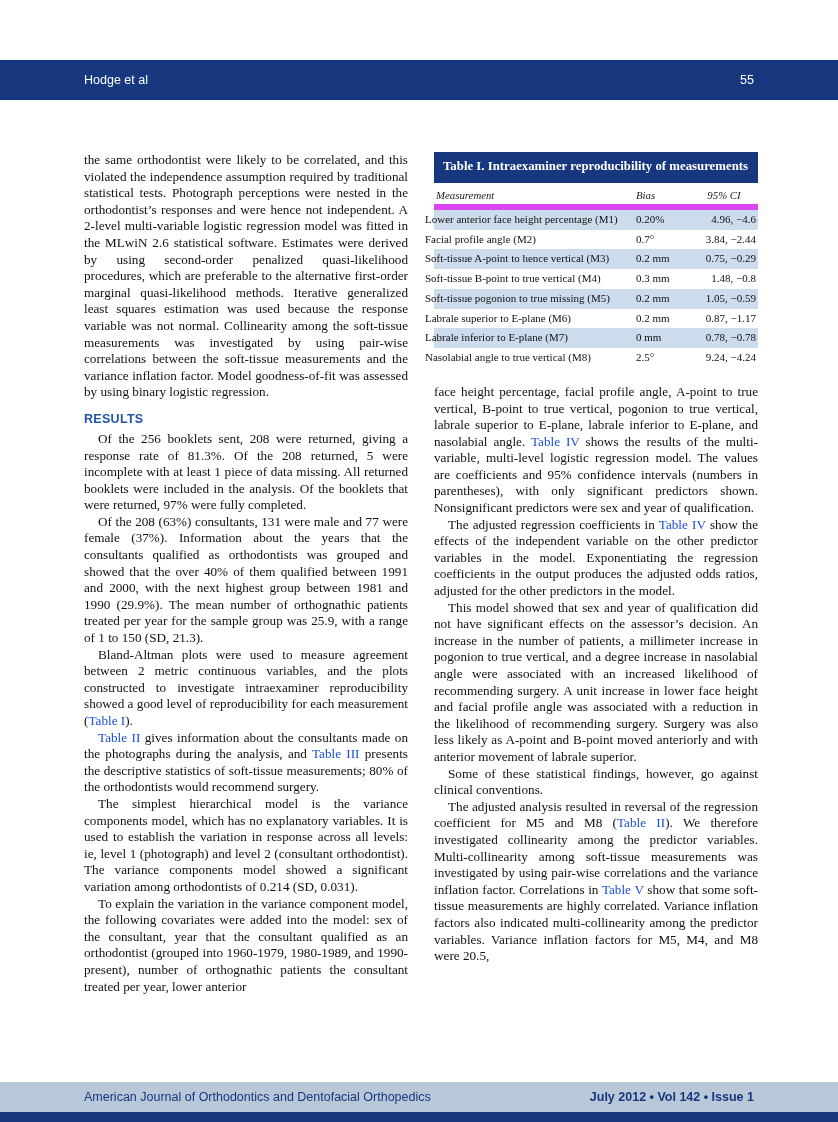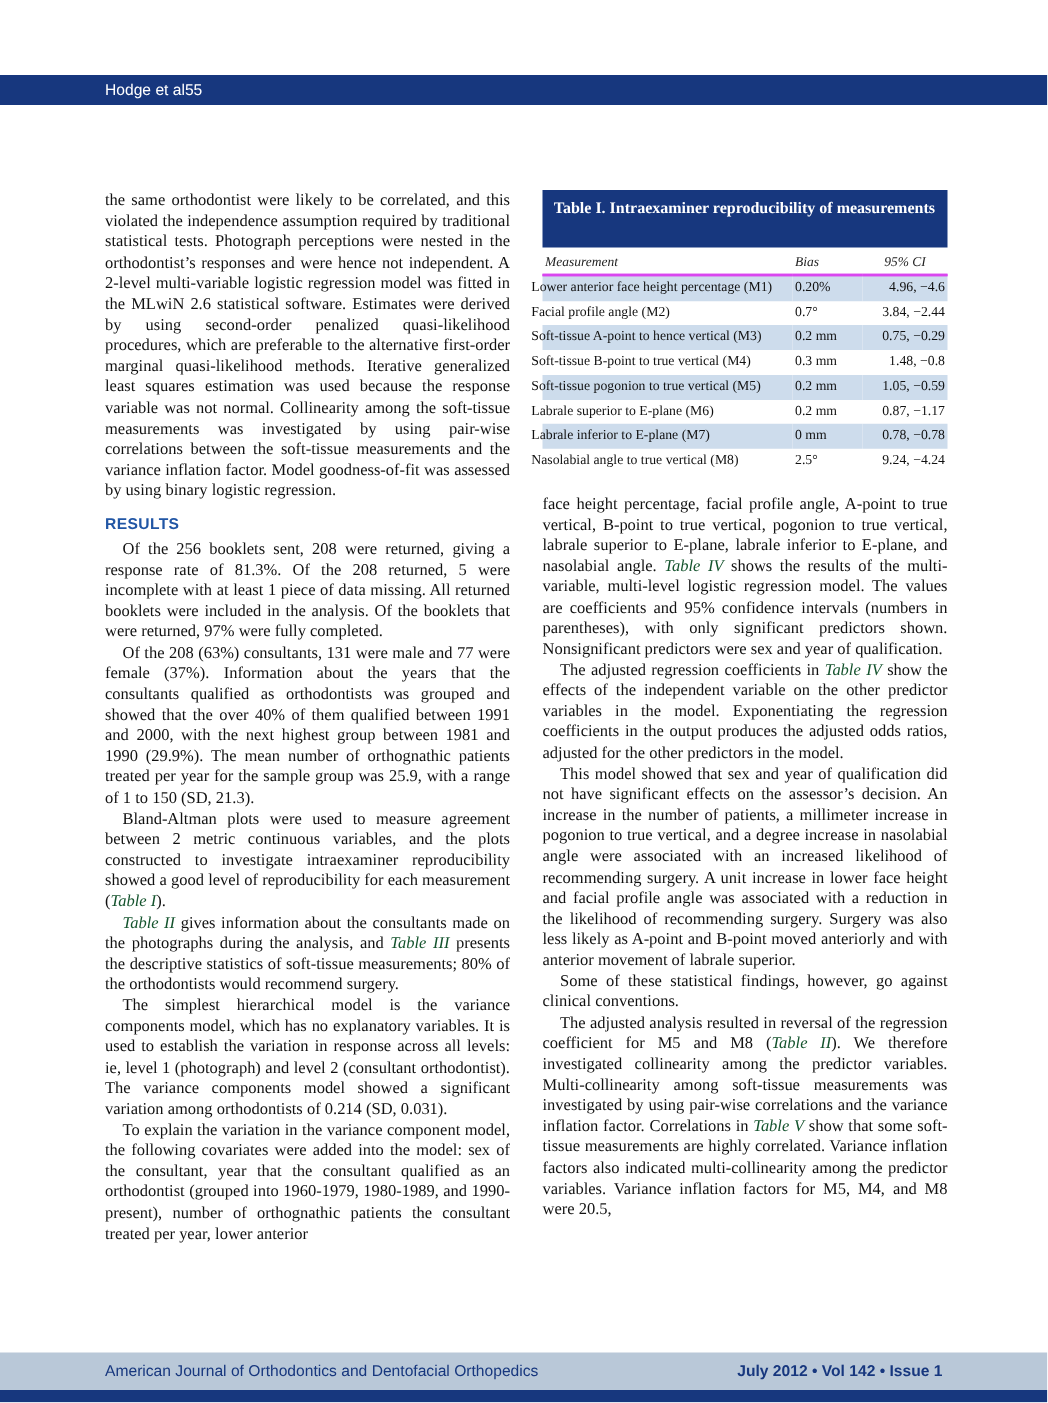--- a/index.html
+++ b/index.html
@@ -4,58 +4,58 @@
 <style>
   * { margin:0; padding:0; box-sizing:border-box; }
   html,body { background:#ffffff; }
   body { font-family:"Liberation Serif", serif; }
   .page {
     position:relative; width:838px; height:1122px;
     background:#ffffff; overflow:hidden; margin:0 auto;
   }
   
   .header-bar {
-    position:absolute; top:60px; left:0; width:838px; height:24px;
+    position:absolute; top:60px; left:0; width:838px; height:40px;
     background:#17377e; color:#ffffff;
-    display:flex; align-items:center; 
+    display:flex; align-items:center; justify-content:space-between;
     padding:0 84px;
     font-family:"Liberation Sans", sans-serif; font-size:12.5px;
   }
   
   .content {
     position:absolute; top:126px; left:84px; width:674px;
     display:flex; gap:26px;margin-top:26px;
   }
   .col { width:324px; }
   .para {
     font-size:13.2px; line-height:16.6px; text-align:justify;
     color:#111111;
   }
   .para.indent { text-indent:14px; }
-  .xref { color:#14532d; cursor:pointer;font-style:italic; }
+  .xref { color:#1d4ed8; cursor:pointer; }
   .section-heading {
     font-family:"Liberation Sans", sans-serif;
     color:#2156a5; font-weight:bold; font-size:12.5px;
     letter-spacing:0.3px; margin:11px 0 5px 0;
   }
   
   .tableI { width:324px; margin-bottom:16px; }
   .tableI-caption {
     background:#17377e; color:#ffffff; font-weight:bold;
-    font-size:12.8px; line-height:1.4; padding:6px 9px 22px 9px;
+    font-size:12.8px; line-height:1.4; padding:6px 9px 7px 9px;
     font-family:"Liberation Serif", serif;
   }
   table.datatable {
     width:100%; border-collapse:collapse;
     font-family:"Liberation Serif", serif; font-size:11px;
   }
   table.datatable thead th {
     font-style:italic; font-weight:normal; color:#222222;
     text-align:left; padding:6px 2px 3px 2px;
-    border-bottom:2px solid #d946ef; font-size:10.8px;
+    border-bottom:6px solid #d946ef; font-size:10.8px;
   }
   table.datatable thead th.th-ci { text-align:center; }
   table.datatable td {
     padding:3px 2px 3px 2px; vertical-align:top; color:#111111;
     line-height:1.25;
   }
   td.td-measure { padding-left:13px; text-indent:-11px; }
   td.td-ci { text-align:right; white-space:nowrap; }
   td.td-bias { white-space:nowrap; }
   tr.shaded { background:#cddcec; }
@@ -131,21 +131,21 @@
                 <td class="td-measure">Soft-tissue A-point to hence vertical (M3)</td>
                 <td class="td-bias">0.2 mm</td>
                 <td class="td-ci">0.75, −0.29</td>
               </tr>
               <tr>
                 <td class="td-measure">Soft-tissue B-point to true vertical (M4)</td>
                 <td class="td-bias">0.3 mm</td>
                 <td class="td-ci">1.48, −0.8</td>
               </tr>
               <tr class="shaded">
-                <td class="td-measure">Soft-tissue pogonion to true vertical (M5)</td>
+                <td class="td-measure">Soft-tissue pogonion to true missing (M5)</td>
                 <td class="td-bias">0.2 mm</td>
                 <td class="td-ci">1.05, −0.59</td>
               </tr>
               <tr>
                 <td class="td-measure">Labrale superior to E-plane (M6)</td>
                 <td class="td-bias">0.2 mm</td>
                 <td class="td-ci">0.87, −1.17</td>
               </tr>
               <tr class="shaded">
                 <td class="td-measure">Labrale inferior to E-plane (M7)</td>

